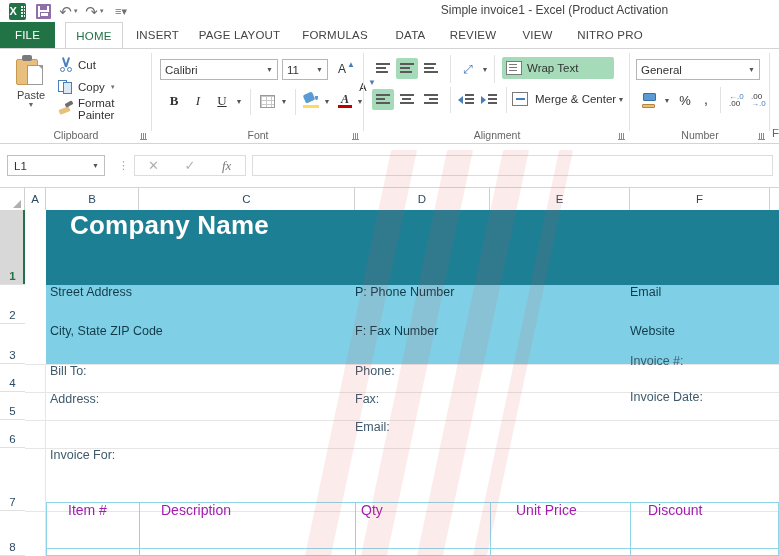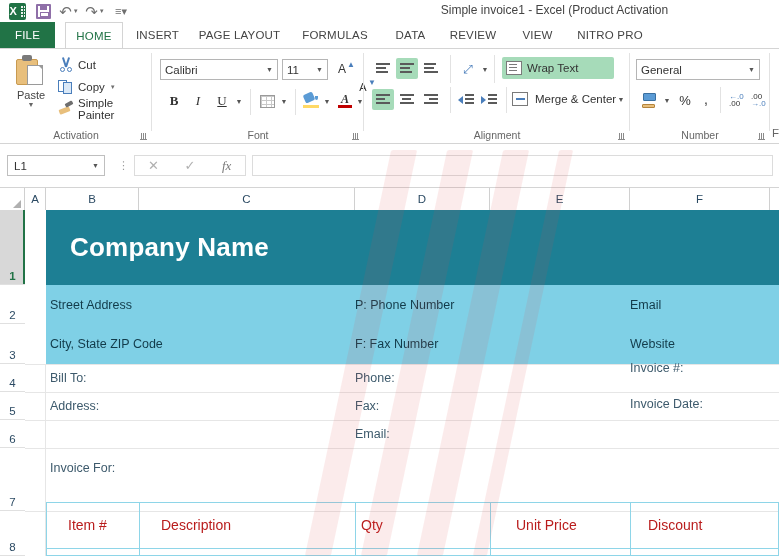--- a/index.html
+++ b/index.html
@@ -128,27 +128,27 @@
      border-right:1px solid #d0d0d0;box-sizing:border-box;background:#fff;}
   .rowhead{position:absolute;left:0;top:22px;width:25px;height:346px;background:#fff;border-right:1px solid #d0d0d0;box-sizing:border-box;}
   .rh{position:absolute;left:0;width:25px;display:flex;align-items:flex-end;justify-content:center;
      font-size:11.5px;color:#2b4a63;border-bottom:1px solid #e0e0e0;box-sizing:border-box;padding-bottom:2px;background:#fff;}
   .rh.sel{background:#d8d8d8;color:#217346;font-weight:bold;}
   .rh.sel:after{content:"";position:absolute;right:0;top:0;bottom:0;width:2px;background:#217346;}
   .sheet{position:absolute;left:25px;top:22px;right:0;bottom:0;overflow:hidden;background:#fff;}
   .gl-v{position:absolute;top:0;bottom:0;width:1px;background:#e6e6e6;}
   .gl-h{position:absolute;left:0;right:0;height:1px;background:#e6e6e6;}
 
-  .cell{position:absolute;box-sizing:border-box;display:flex;align-items:center;}
+  .cell{position:absolute;box-sizing:border-box;display:flex;align-items:flex-start;}
   .hdr-band{background:#1d7f94;}
   .hdr-band2{background:#7fd0e6;}
   .company{color:#fff;font-size:26px;font-weight:bold;letter-spacing:.2px;}
   .addr{color:#123b4a;font-size:12.5px;}
   .fieldlbl{color:#3d5a6c;font-size:12.5px;}
-  .tblhead{color:#b91c1c;font-size:14px;}
+  .tblhead{color:#a21caf;font-size:14px;}
   .tbl-box{position:absolute;box-sizing:border-box;border:1px solid #8ed5e8;}
   .tbl-div{position:absolute;width:1px;background:#8ed5e8;}
   .tbl-line{position:absolute;height:1px;background:#8ed5e8;}
 
   
   .wm{position:absolute;pointer-events:none;opacity:.10;}
   .wm span{position:absolute;display:block;background:#e04a4a;transform:skewX(-12deg);border-radius:2px;}
 </style>
 </head>
 <body>
@@ -215,23 +215,23 @@
             <i class="c2"></i>
           </span>
         <span>Copy</span>
         <span class="tiny-caret">▼</span>
       </div>
       <div class="cb-item" style="left:58px;top:51px;">
         <span class="ic ic-fp">
             <i class="brush"></i>
             <i class="handle"></i>
           </span>
-        <span>Simple Painter</span>
-      </div>
-      <div class="grp-label">Activation</div>
+        <span>Format Painter</span>
+      </div>
+      <div class="grp-label">Clipboard</div>
       <div class="dlg"></div>
       <div class="grp-sep" style="right:0;"></div>
     </div>
 
     <div class="grp" style="left:152px;width:212px;">
       <div class="inp" style="left:8px;top:10px;width:118px;height:21px;">
         <span>Calibri</span>
         <span class="cv">▼</span>
       </div>
       <div class="inp" style="left:130px;top:10px;width:46px;height:21px;">

